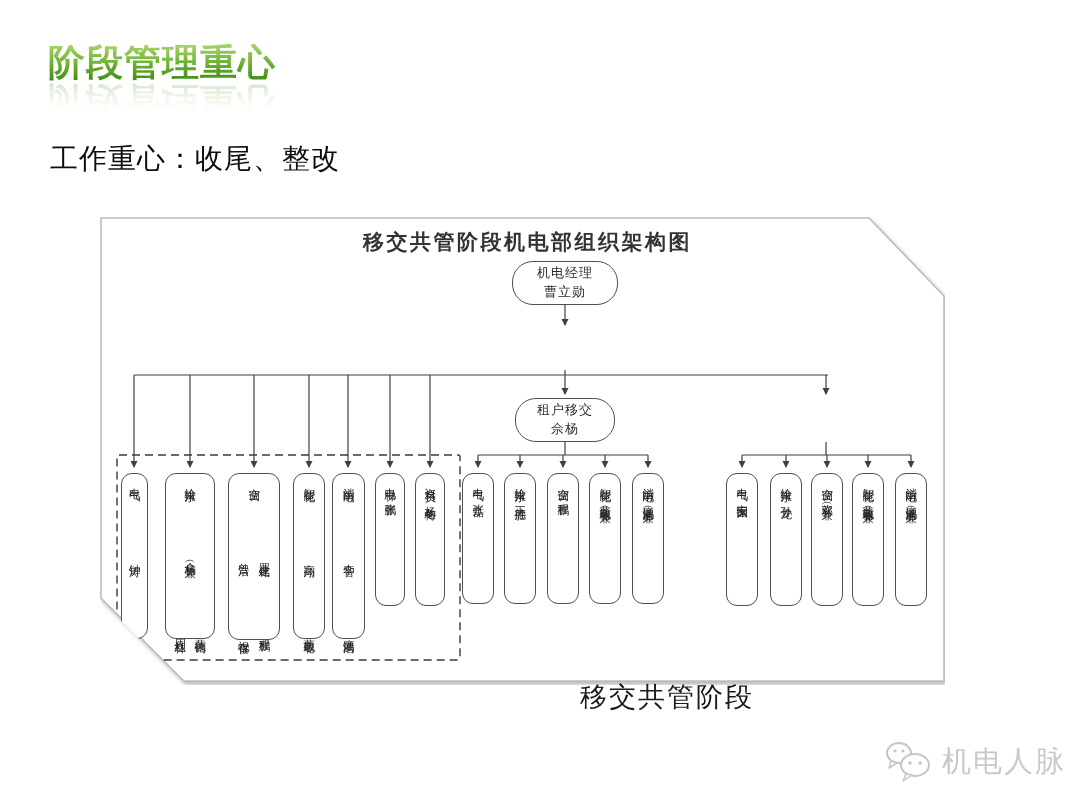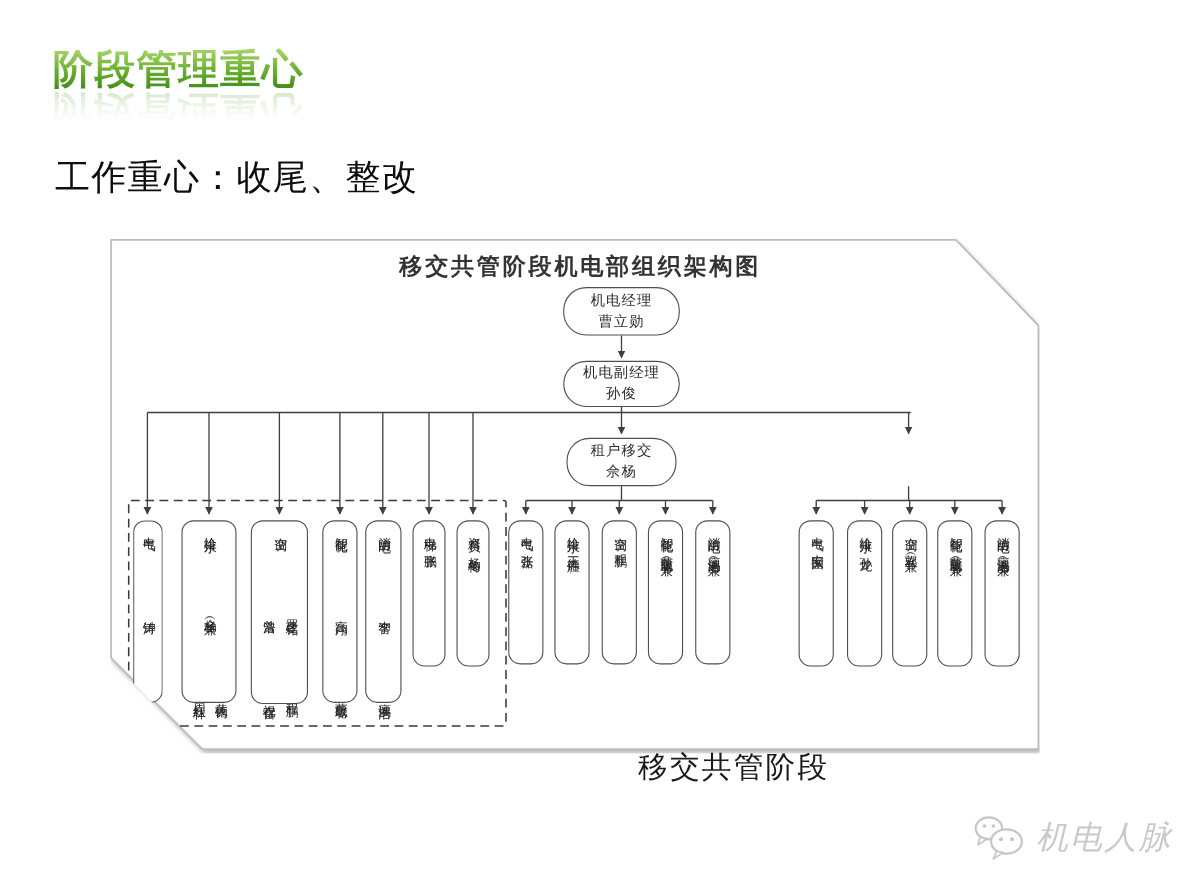--- a/index.html
+++ b/index.html
@@ -13,21 +13,21 @@
     font-size:37px;font-weight:700;letter-spacing:1px;
     background:linear-gradient(180deg,#a9d56c 0%,#6ab02e 55%,#3f8d1a 100%);
     -webkit-background-clip:text;background-clip:text;color:transparent;
   }
   .page-title.reflect{
     transform:scaleY(-1);opacity:.20;filter:blur(.6px);margin-top:2px;
     -webkit-mask-image:linear-gradient(180deg,transparent 25%,#000 95%);
             mask-image:linear-gradient(180deg,transparent 25%,#000 95%);
   }
   .subtitle{
-    position:absolute;left:50px;top:140px;font-size:32px;font-weight:500;
+    position:absolute;left:50px;top:140px;font-size:28px;font-weight:500;
     color:#0d0d0d;letter-spacing:1px;
   }
   
   .diagram{position:absolute;left:100px;top:215px;width:845px;height:470px;}
   .diagram svg{position:absolute;left:0;top:0;}
   .outer{fill:#ffffff;stroke:#bdbdbd;stroke-width:1.6;
          filter:drop-shadow(2px 3px 2px rgba(0,0,0,0.28));}
   .lines line{stroke:#3f3f3f;stroke-width:1.2;}
   .dashedrect{fill:none;stroke:#3a3a3a;stroke-width:1.4;stroke-dasharray:8 5;}
   .chart-title{
@@ -55,21 +55,21 @@
     writing-mode:vertical-rl;text-orientation:mixed;
     font-size:11.5px;line-height:1.25;letter-spacing:1.5px;color:#222;
   }
   .seg{display:flex;flex-direction:row;justify-content:space-evenly;width:100%;}
   
   .caption{
     position:absolute;left:354px;top:679px;width:400px;text-align:right;
     font-size:27px;color:#1a1a1a;letter-spacing:2px;font-weight:500;
   }
   .brand{
-    position:absolute;left:884px;top:740px;display:flex;align-items:center;gap:8px;font-style:italic;
+    position:absolute;left:884px;top:740px;display:flex;align-items:center;gap:8px;
   }
   .brand-text{font-size:29px;color:#c9c9c9;letter-spacing:2px;
               text-shadow:0 1px 0 #ffffff;}
 </style>
 </head>
 <body>
 
 <div class="stage">
 
   <div class="title-wrap">
@@ -129,24 +129,20 @@
       <g clip-path="url(#oc)">
         <rect class="dashedrect" x="17" y="240" width="343" height="205" rx="2"></rect>
       </g>
     </svg>
 
     <div class="chart-title">移交共管阶段机电部组织架构图</div>
 
     <div class="hbox" style="left:412px;top:46px;width:106px;height:44px">
       <span>机电经理</span>
       <span>曹立勋</span>
-    </div>
-    <div class="hbox" style="left:412px;top:113px;width:106px;height:42px">
-      <span>机电副经理</span>
-      <span>孙俊</span>
     </div>
     <div class="hbox" style="left:415px;top:183px;width:100px;height:44px">
       <span>租户移交</span>
       <span>佘杨</span>
     </div>
 
   <div class="vbox sb clipcorner" style="left: 21px; top: 258px; width: 27px; height: 166px;">
         <span class="vtext">电气</span>
         <div class="seg">
           <span class="vtext">钟涛</span>

